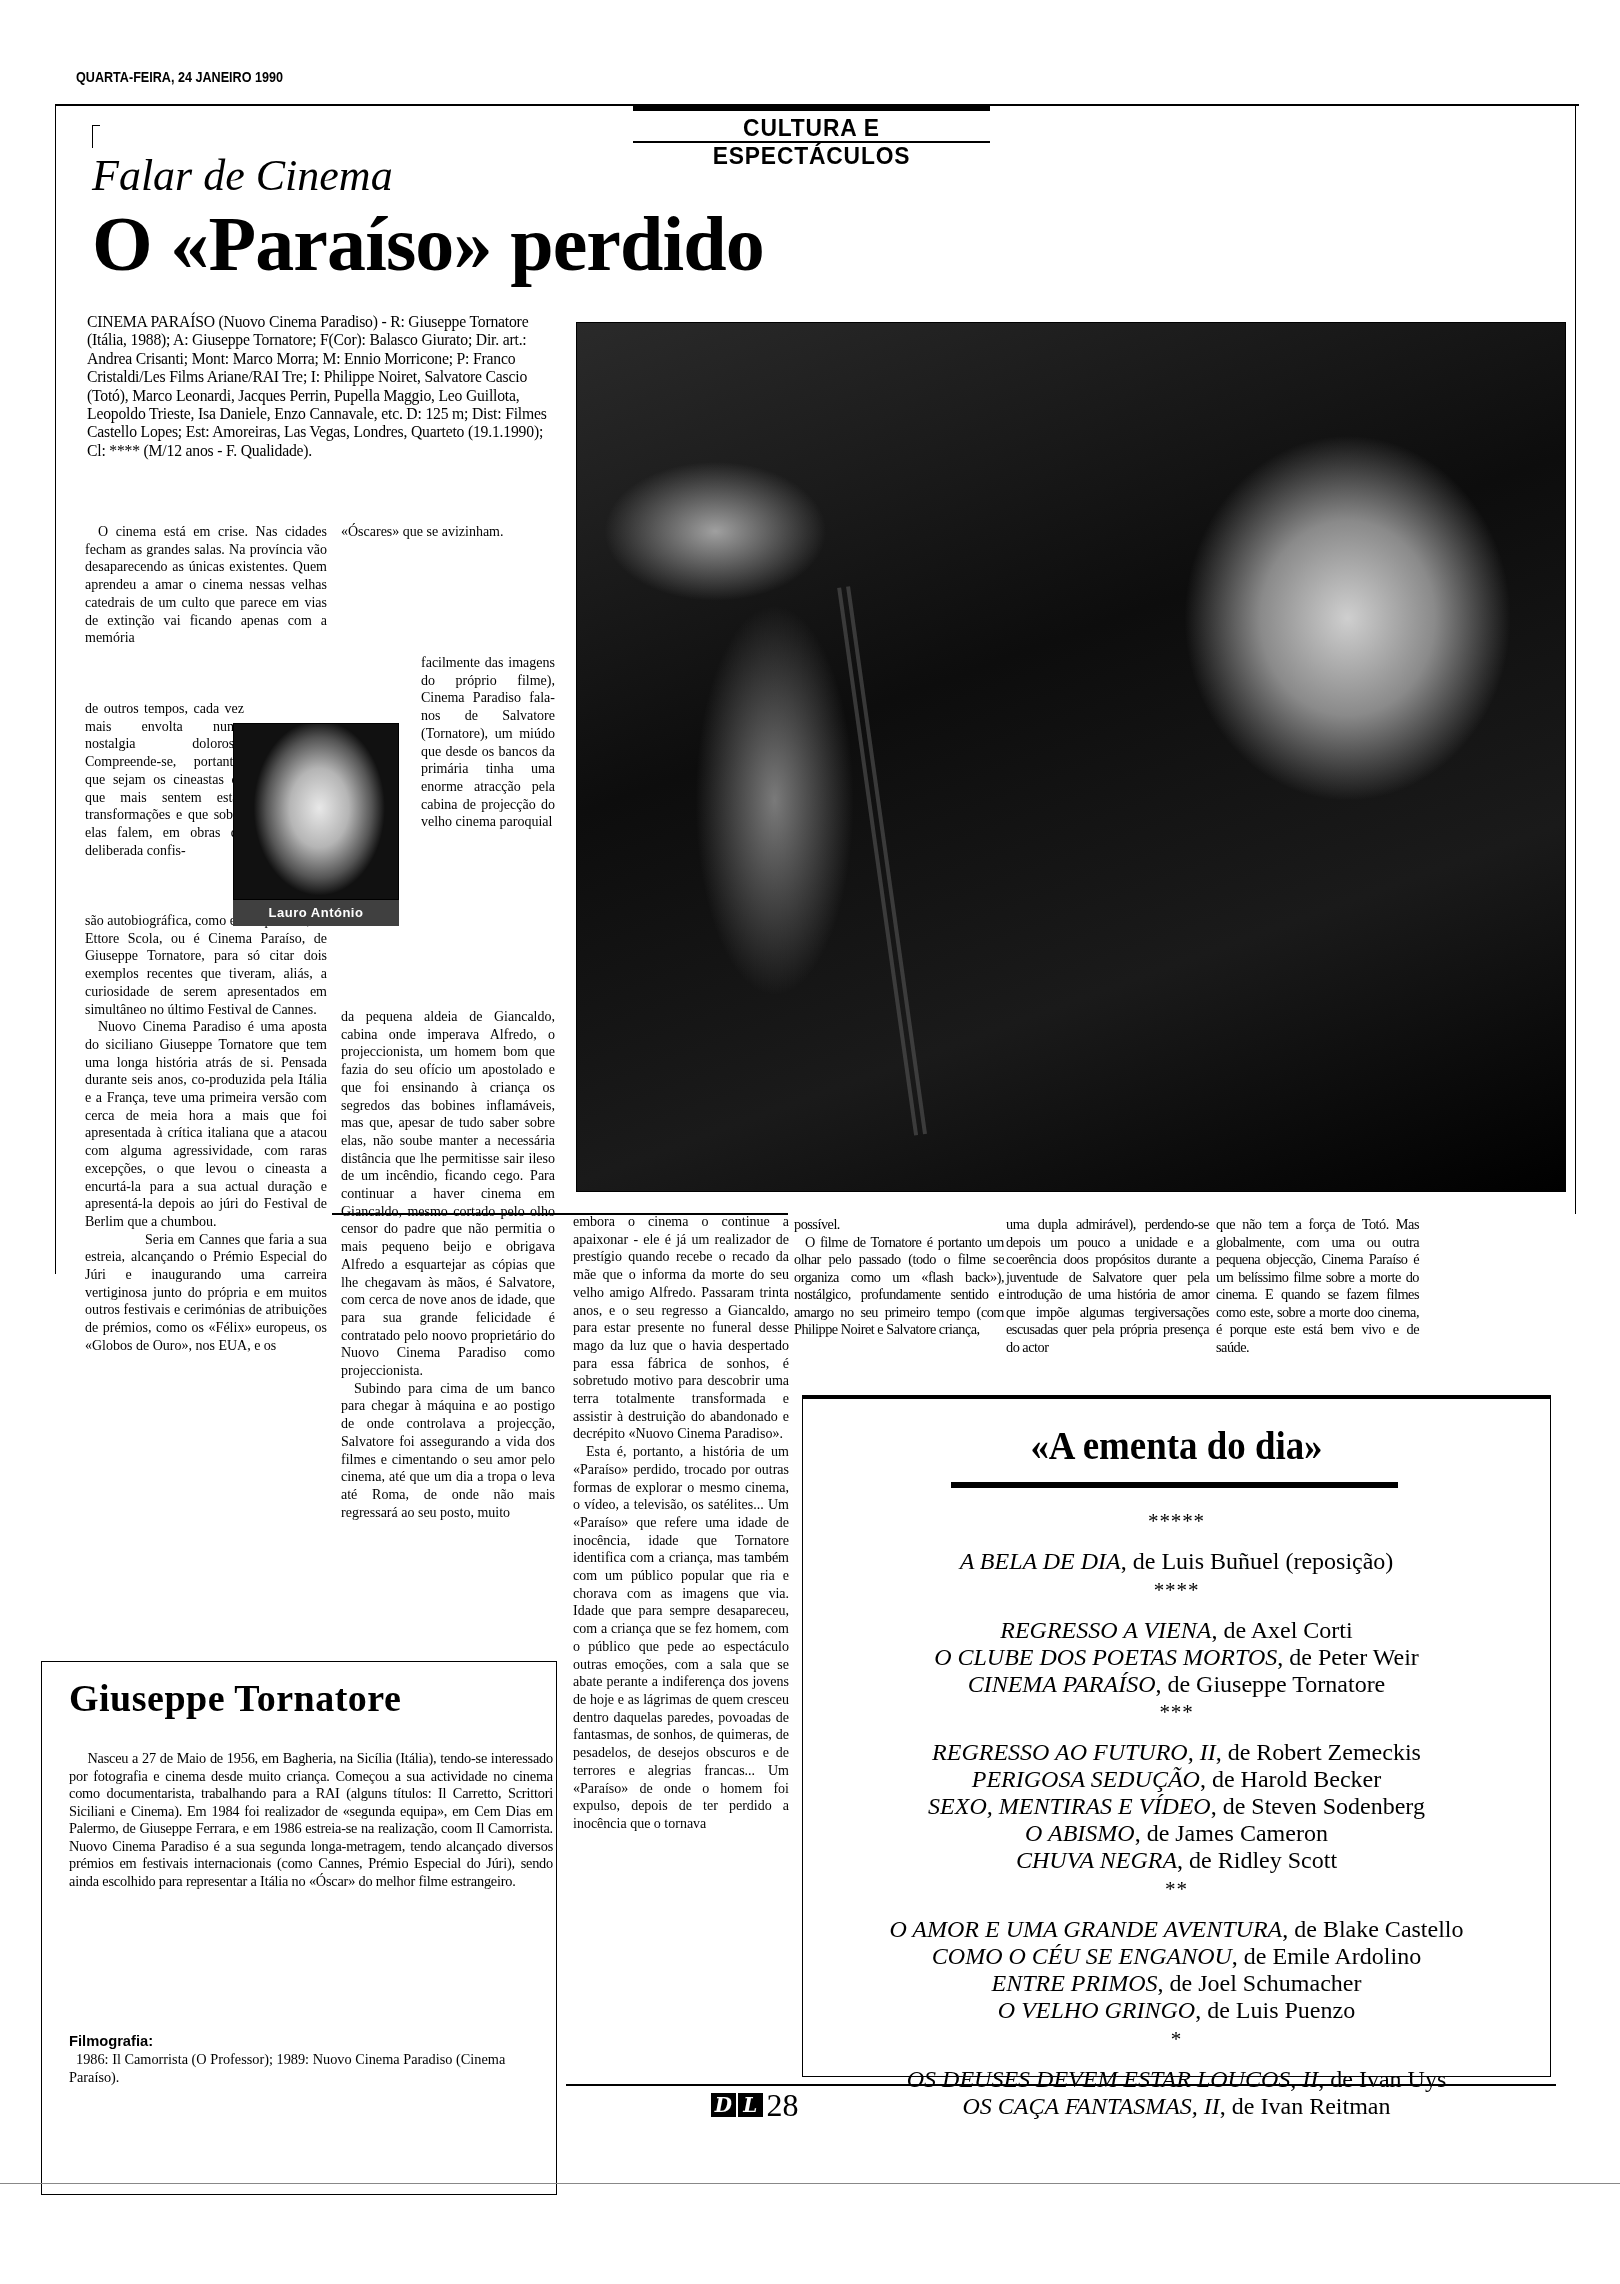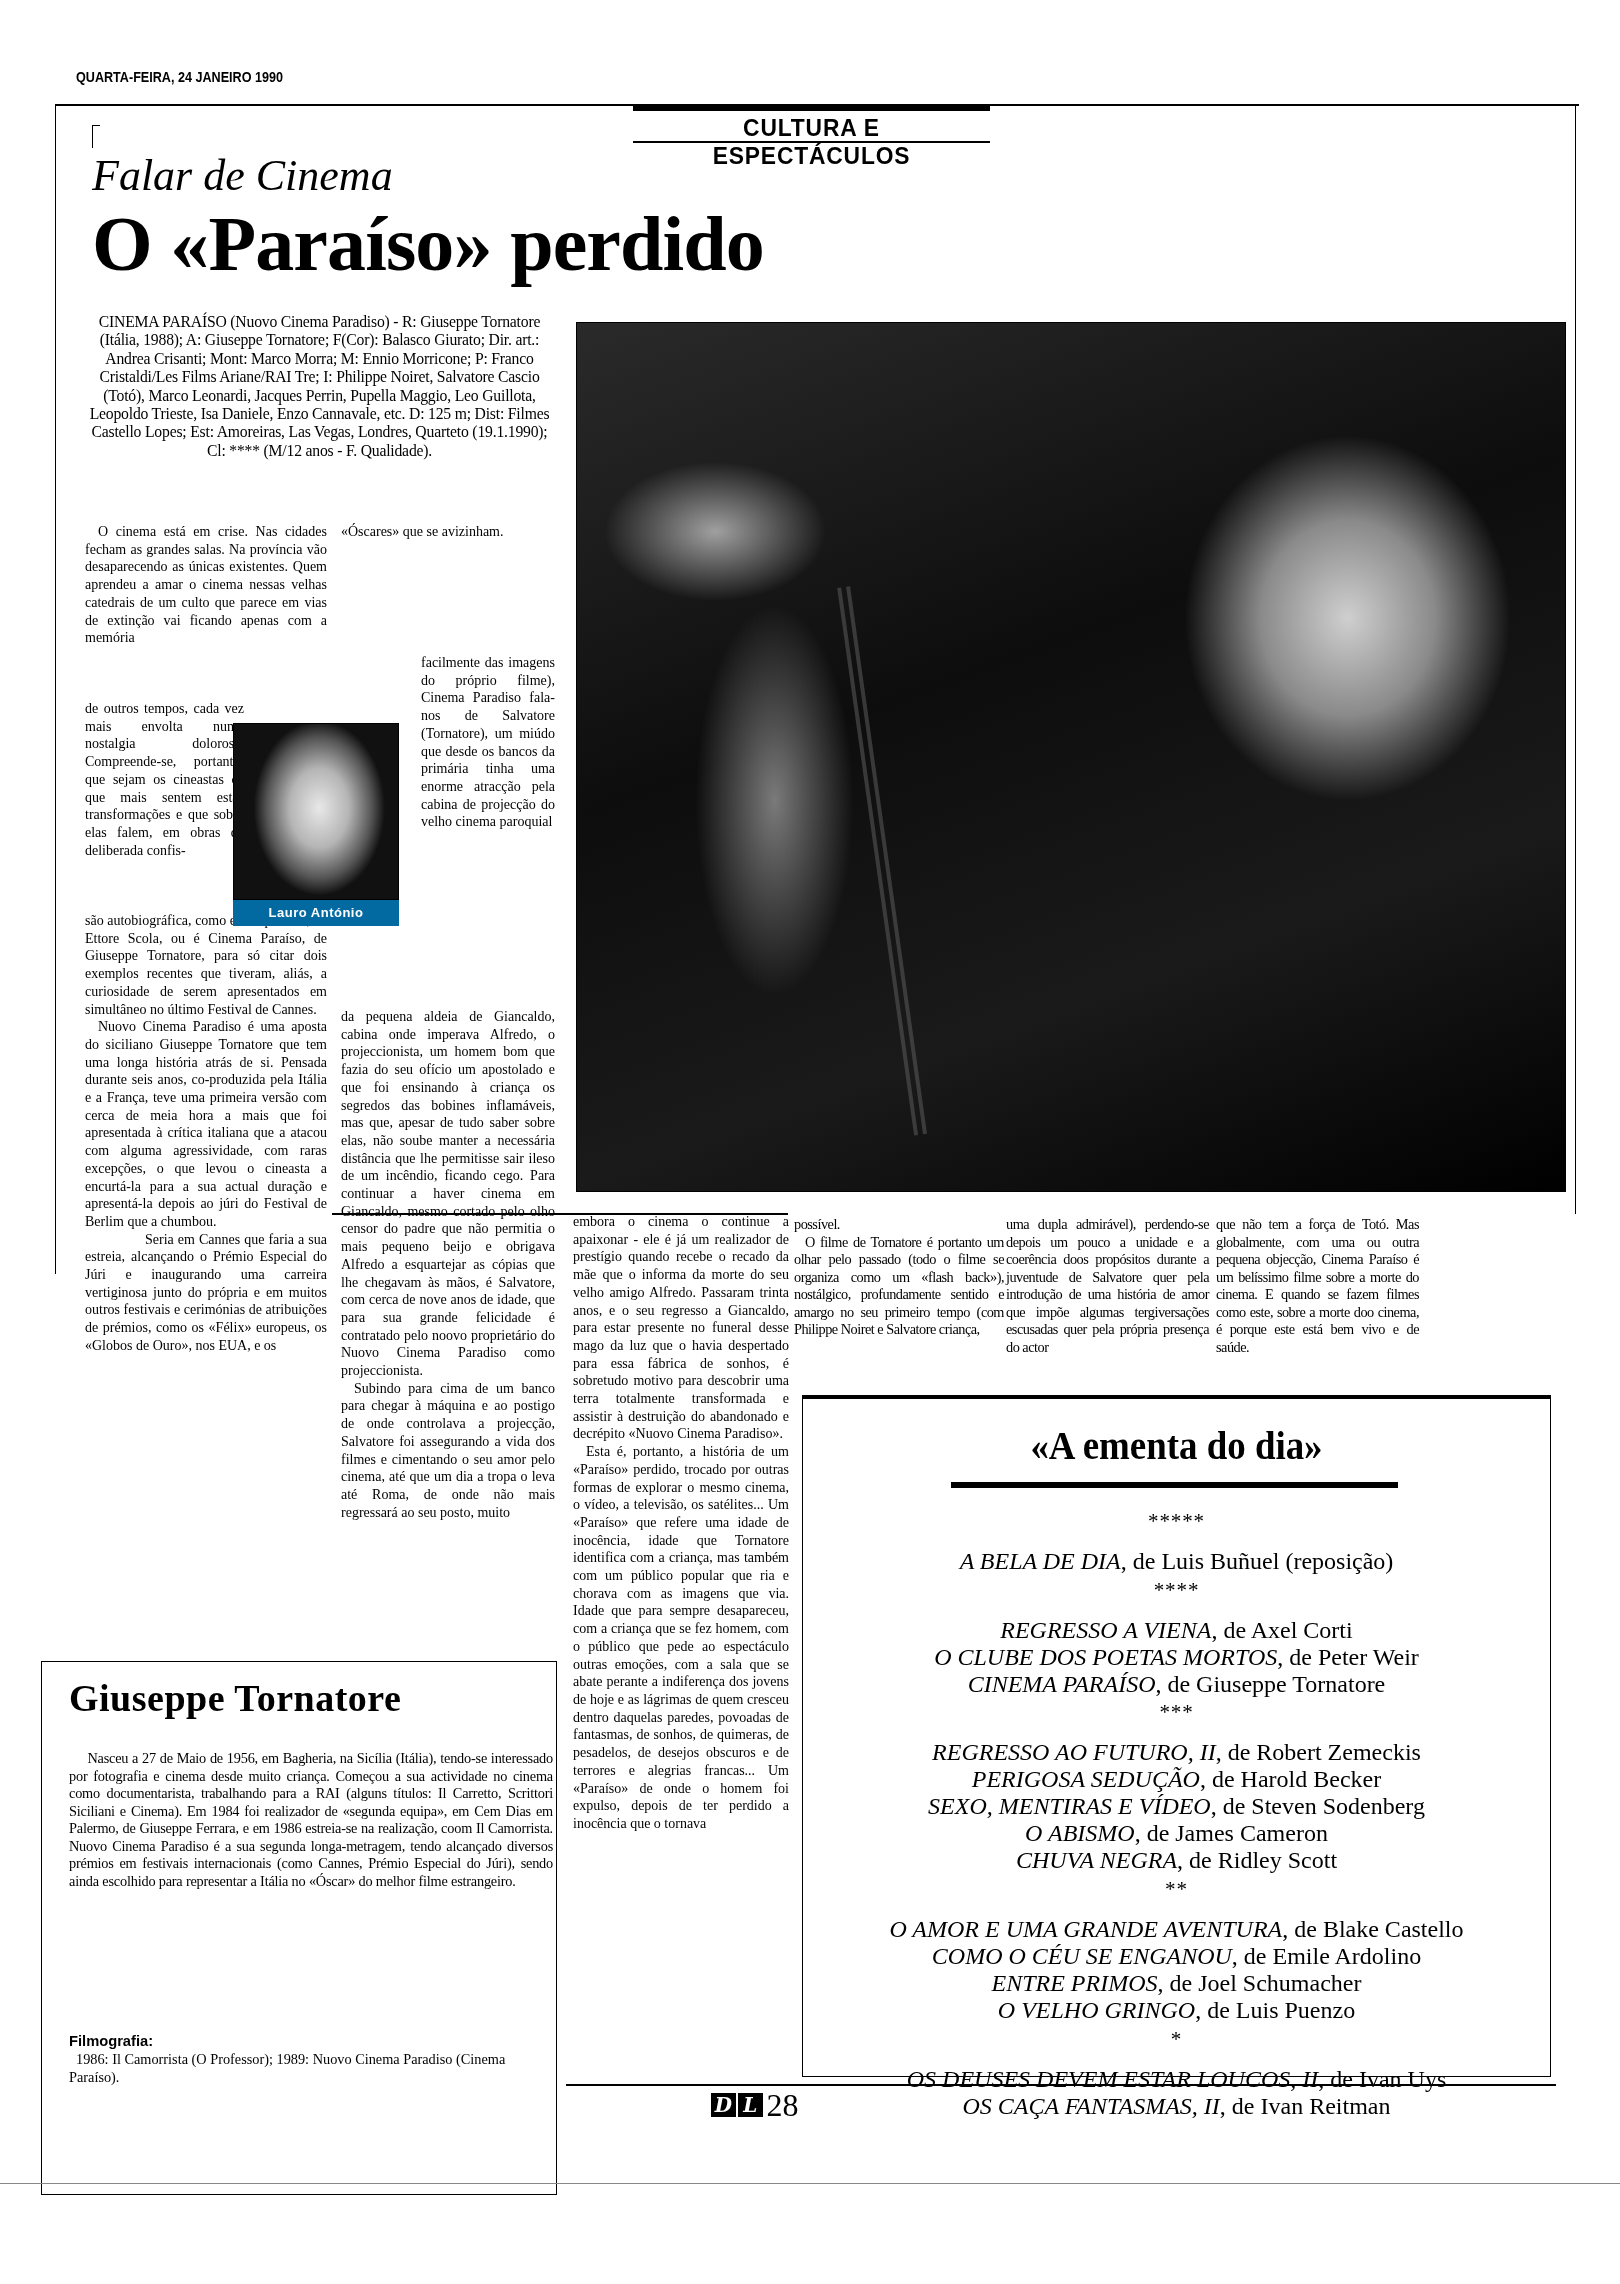--- a/index.html
+++ b/index.html
@@ -7,21 +7,21 @@
   .abs { position: absolute; }
   .dateline { left: 76px; top: 69px; font-family: "Liberation Sans", sans-serif; font-weight: bold; font-size: 14px; letter-spacing: 0; transform: scaleX(0.9); transform-origin: left; }
   .frame-top { left: 55px; top: 104px; width: 1524px; height: 1.8px; background: #000; }
   .frame-left { left: 55px; top: 104px; width: 1.4px; height: 1170px; background: #000; }
   .frame-right { left: 1575px; top: 104px; width: 1.4px; height: 1110px; background: #000; }
   .section-bar-top { left: 633px; top: 104px; width: 357px; height: 7.4px; background: #000; }
   .section-label { left: 633px; top: 114px; width: 357px; text-align: center; font-family: "Liberation Sans", sans-serif; font-weight: bold; font-size: 24px; letter-spacing: 0.9px; transform: scaleX(0.95); }
   .section-bar-bottom { left: 633px; top: 141px; width: 357px; height: 2.3px; background: #000; }
   .kicker { left: 92px; top: 150px; font-style: italic; font-size: 44px; font-weight: normal; }
   .headline { left: 92px; top: 205px; font-weight: bold; font-size: 78px; letter-spacing: -0.9px; line-height: 1; }
-  .credits { left: 87px; top: 313px; width: 465px; font-size: 15.7px; line-height: 18.4px; letter-spacing: -0.2px; text-align: center; }
+  .credits { left: 87px; top: 313px; width: 465px; font-size: 15.7px; line-height: 18.4px; letter-spacing: -0.2px; }
   .photo { left: 576px; top: 322px; width: 990px; height: 870px; background:
       radial-gradient(ellipse 22% 28% at 78% 34%, #cfcfcf 0%, #8a8a8a 40%, transparent 75%),
       radial-gradient(ellipse 10% 28% at 20% 55%, #7a7a7a 0%, transparent 80%),
       radial-gradient(ellipse 14% 10% at 14% 24%, #a0a0a0 0%, transparent 80%),
       linear-gradient(160deg, #2a2a2a 0%, #0d0d0d 40%, #1a1a1a 70%, #000 100%);
       border: 1.4px solid #000; box-sizing: border-box; }
   .photo-caption-film { left: 875px; top: 576px; width: 120px; height: 553px; border-left: 13px double #555; transform: rotate(-8deg); opacity: 0.6; }
   .body-col { font-size: 14px; line-height: 17.7px; text-align: justify; }
   .body-col p { margin: 0; text-indent: 13px; }
   .col1a { left: 85px; top: 523px; width: 242px; }
@@ -32,21 +32,21 @@
   .col2c { left: 341px; top: 866px; width: 214px; }
   .col3 { left: 573px; top: 1213px; width: 216px; }
   .narrow-col { font-size: 14.3px; line-height: 17.5px; text-align: justify; letter-spacing: -0.5px; }
   .narrow-col p { margin: 0; text-indent: 11px; }
   .col4 { left: 794px; top: 1216px; width: 210px; }
   .col5 { left: 1006px; top: 1216px; width: 203px; }
   .col6 { left: 1216px; top: 1216px; width: 203px; }
   .portrait { left: 233px; top: 723px; width: 166px; height: 177px; background:
       radial-gradient(ellipse 40% 50% at 52% 48%, #e8e8e8 0%, #b5b5b5 45%, #555 80%, #111 100%), #111;
       border: 0.9px solid #000; box-sizing: border-box; }
-  .portrait-cap { left: 233px; top: 900px; width: 166px; height: 26px; background: #0369a1; color: #fff; font-family: "Liberation Sans", sans-serif; font-weight: bold; font-size: 13px; text-align: center; line-height: 26px; letter-spacing: 0.5px; }
+  .portrait-cap { left: 233px; top: 900px; width: 166px; height: 26px; background: #404040; color: #fff; font-family: "Liberation Sans", sans-serif; font-weight: bold; font-size: 13px; text-align: center; line-height: 26px; letter-spacing: 0.5px; }
   .col-rule { left: 332px; top: 1213px; width: 456px; height: 1.8px; background: #000; }
   .gt-box { left: 41px; top: 1661px; width: 516px; height: 534px; border: 1.8px solid #000; box-sizing: border-box; }
   .gt-title { left: 69px; top: 1676px; font-weight: bold; font-size: 38px; letter-spacing: 0.5px; }
   .gt-body { left: 69px; top: 1750px; width: 484px; font-size: 14.3px; line-height: 17.5px; text-align: justify; letter-spacing: -0.2px; }
   .gt-body p { margin: 0; text-indent: 18.4px; }
   .gt-filmo-label { left: 69px; top: 2033px; font-family: "Liberation Sans", sans-serif; font-weight: bold; font-size: 14.7px; }
   .gt-filmo { left: 69px; top: 2051px; width: 484px; font-size: 14.3px; line-height: 17.5px; }
   .gt-filmo span.indent { display: inline-block; width: 7px; }
   .ementa-box { left: 802px; top: 1398px; width: 749px; height: 679px; border: 1.8px solid #000; box-sizing: border-box; }
   .ementa-rule-top { left: 802px; top: 1395px; width: 749px; height: 2.8px; background: #000; }

